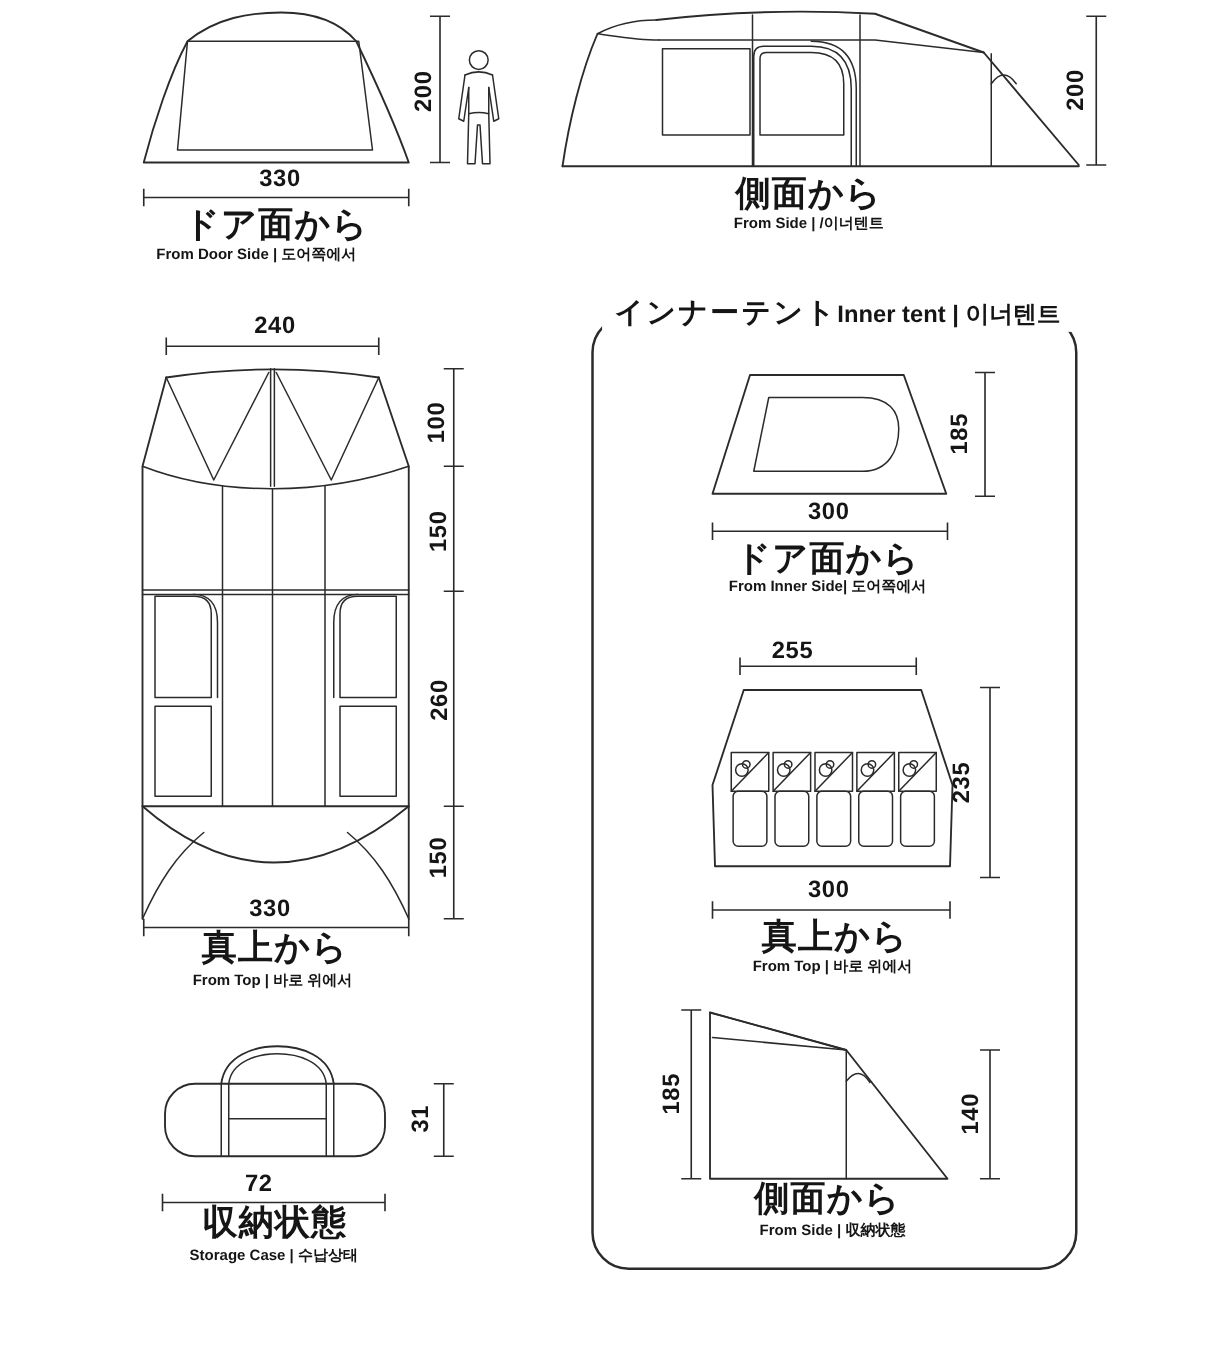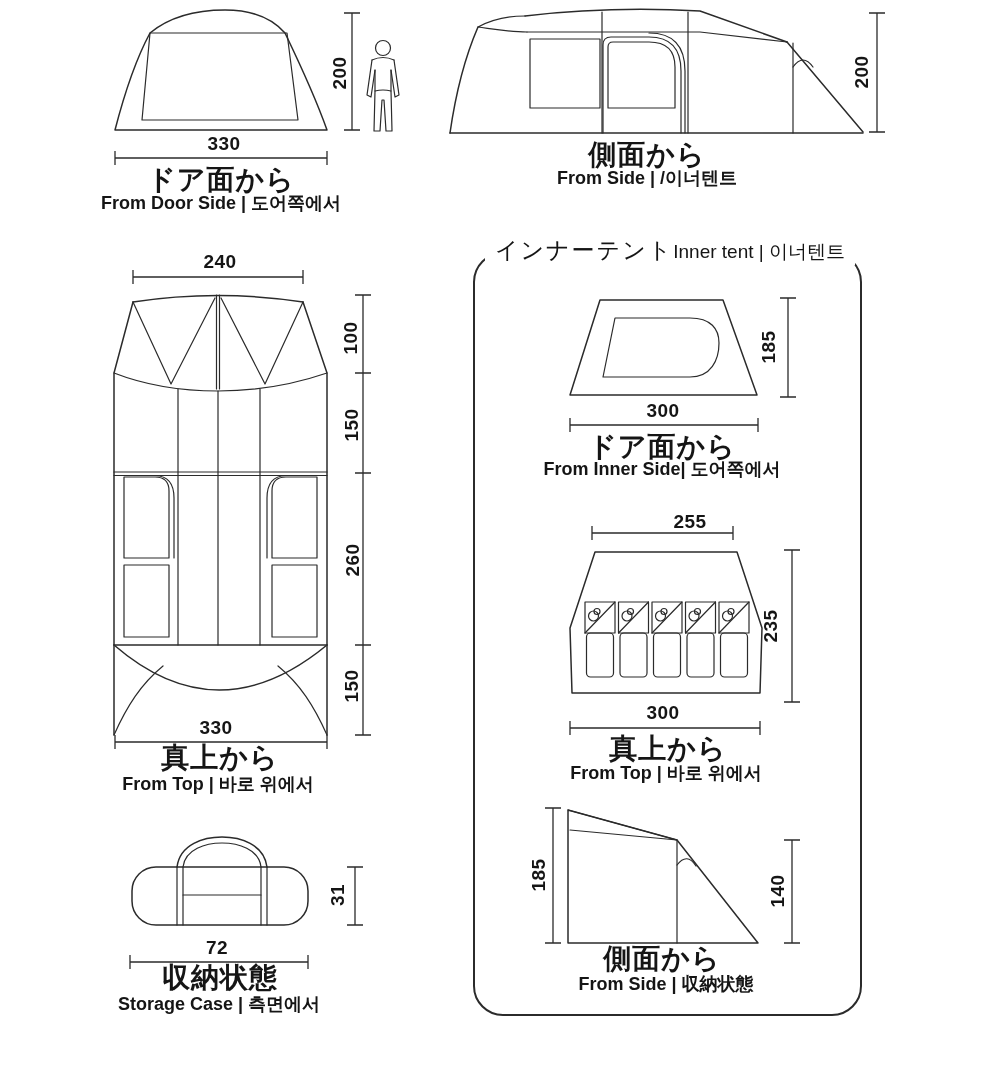--- a/index.html
+++ b/index.html
@@ -6,23 +6,23 @@
   body{width:984px;height:1080px;font-family:"Liberation Sans","DejaVu Sans",sans-serif;color:#151515;}
   .stage{position:relative;width:984px;height:1080px;background:#fff;overflow:hidden;}
   svg{position:absolute;overflow:visible;}
   .ln{fill:none;stroke:#2b2b2b;stroke-width:1.5;stroke-linejoin:round;stroke-linecap:round;}
   .ln2{fill:none;stroke:#2b2b2b;stroke-width:1.2;stroke-linejoin:round;stroke-linecap:round;}
   .dl{fill:none;stroke:#2b2b2b;stroke-width:1.3;}
   .lbl{position:absolute;font-weight:bold;white-space:nowrap;transform:translate(-50%,-50%);line-height:1;}
   .rot{transform:translate(-50%,-50%) rotate(-90deg);}
   .dim{font-size:19px;letter-spacing:.5px;}
   .jp{font-size:28px;letter-spacing:1px;}
-  .sub{font-size:18px;}
+  .sub{font-size:12px;}
   .inner-border{position:absolute;left:473px;top:252px;width:385px;height:760px;border:2px solid #2b2b2b;border-radius:30px;}
-  .inner-title{position:absolute;left:670px;top:250px;transform:translate(-50%,-50%);background:#fff;padding:0 10px;white-space:nowrap;font-weight:normal;}
+  .inner-title{position:absolute;left:670px;top:250px;transform:translate(-50%,-50%);background:#fff;padding:0 10px;white-space:nowrap;font-weight:bold;}
   .inner-title .t-jp{font-size:23px;letter-spacing:2px;}
   .inner-title .t-sub{font-size:19px;}
 </style>
 </head>
 <body>
 
 <div class="stage">
 
   <svg style="left:95px;top:3px" width="330" height="165" viewBox="0 0 330 165">
     <path class="ln" d="M20,127 C28,96 41,56 55,30 C78,11 105,7 130,7 C155,7 176,14 190,30 C203,57 221,96 232,127 Z"></path>
@@ -185,37 +185,37 @@
   <div class="lbl dim" style="left:224px;top:143px">330</div>
   <div class="lbl dim rot" style="left:339px;top:73px">200</div>
   <div class="lbl dim rot" style="left:861px;top:72px">200</div>
   <div class="lbl dim" style="left:220px;top:261px">240</div>
   <div class="lbl dim rot" style="left:350px;top:338px">100</div>
   <div class="lbl dim rot" style="left:351px;top:425px">150</div>
   <div class="lbl dim rot" style="left:352px;top:560px">260</div>
   <div class="lbl dim rot" style="left:351px;top:686px">150</div>
   <div class="lbl dim" style="left:216px;top:727px">330</div>
   <div class="lbl dim rot" style="left:337px;top:895px">31</div>
-  <div class="lbl dim" style="left:217px;top:947px">72</div>
+  <div class="lbl dim" style="left:207px;top:947px">72</div>
   <div class="lbl dim rot" style="left:768px;top:347px">185</div>
   <div class="lbl dim" style="left:663px;top:410px">300</div>
-  <div class="lbl dim" style="left:690px;top:521px">255</div>
+  <div class="lbl dim" style="left:634px;top:521px">255</div>
   <div class="lbl dim rot" style="left:770px;top:626px">235</div>
   <div class="lbl dim" style="left:663px;top:712px">300</div>
   <div class="lbl dim rot" style="left:538px;top:875px">185</div>
   <div class="lbl dim rot" style="left:777px;top:891px">140</div>
 
   <div class="lbl jp" style="left:221px;top:180px">ドア面から</div>
-  <div class="lbl sub" style="left:221px;top:203px">From Door Side | 도어쪽에서</div>
+  <div class="lbl sub" style="left:205px;top:203px">From Door Side | 도어쪽에서</div>
   <div class="lbl jp" style="left:647px;top:155px">側面から</div>
   <div class="lbl sub" style="left:647px;top:178px">From Side | /이너텐트</div>
   <div class="lbl jp" style="left:220px;top:758px">真上から</div>
   <div class="lbl sub" style="left:218px;top:784px">From Top | 바로 위에서</div>
   <div class="lbl jp" style="left:220px;top:978px">収納状態</div>
-  <div class="lbl sub" style="left:219px;top:1004px">Storage Case | 측면에서</div>
+  <div class="lbl sub" style="left:219px;top:1004px">Storage Case | 수납상태</div>
   <div class="lbl jp" style="left:662px;top:447px">ドア面から</div>
   <div class="lbl sub" style="left:662px;top:469px">From Inner Side| 도어쪽에서</div>
   <div class="lbl jp" style="left:668px;top:749px">真上から</div>
   <div class="lbl sub" style="left:666px;top:773px">From Top | 바로 위에서</div>
   <div class="lbl jp" style="left:662px;top:959px">側面から</div>
   <div class="lbl sub" style="left:666px;top:984px">From Side | 収納状態</div>
 
 </div>
 
 </body></html>

